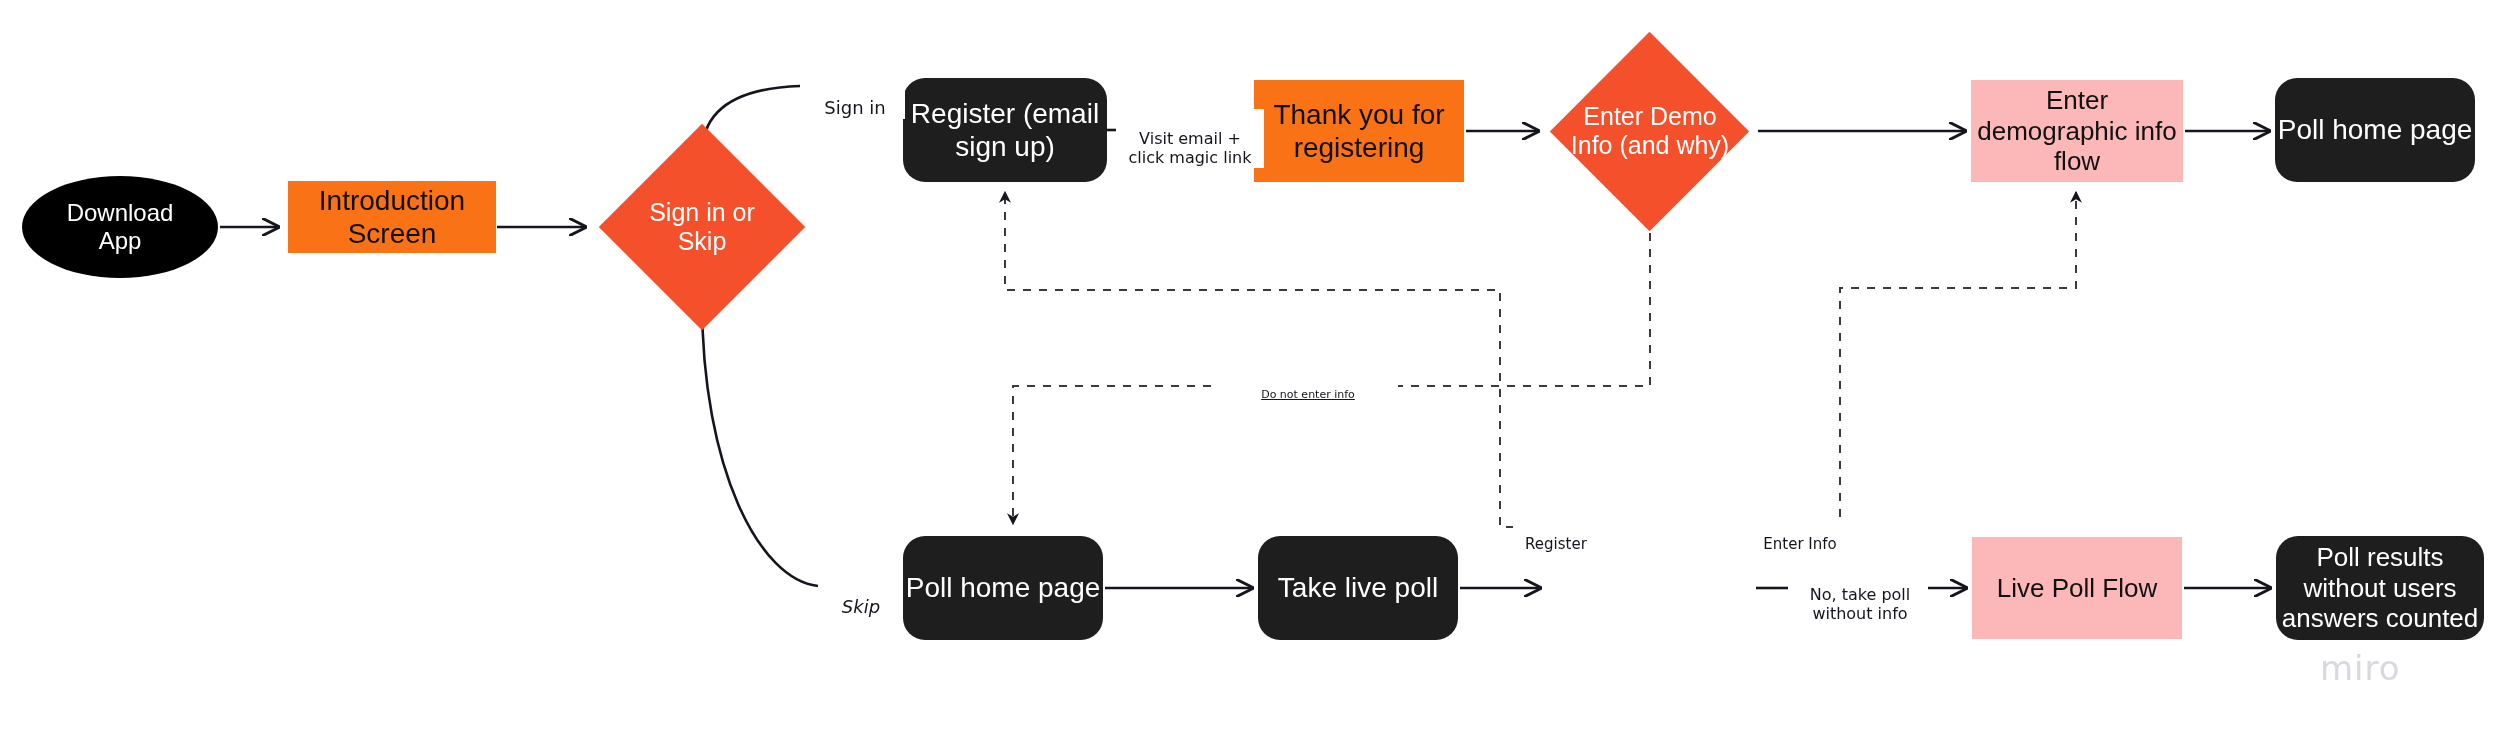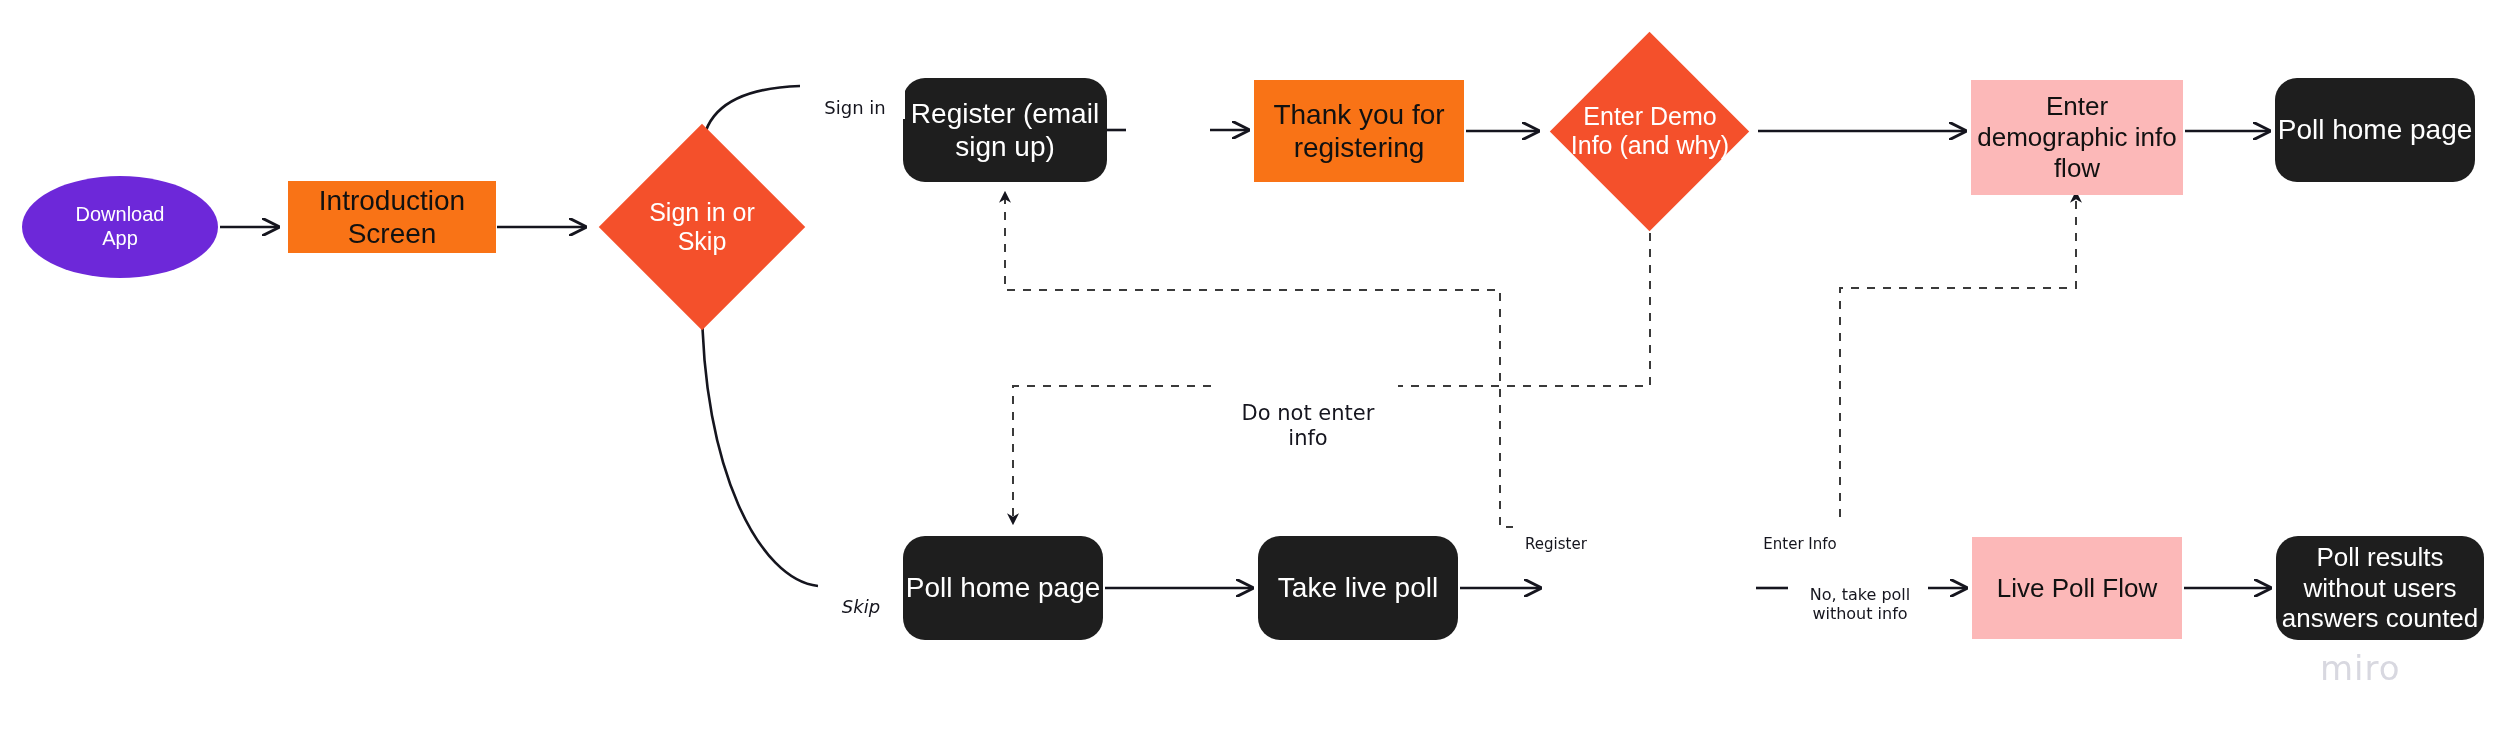--- a/index.html
+++ b/index.html
@@ -35,24 +35,24 @@
     line-height: 1.18;
     z-index: 2;
   }
   .node-terminator {
     background: #1e1e1e;
     color: #ffffff;
     border-radius: 22px;
     font-size: 28px;
   }
   .node-ellipse {
-    background: #6d28d9;
+    background: #000000;
     color: #ffffff;
     border-radius: 50%;
-    font-size: 20px;
+    font-size: 24px;
   }
   .node-process-yellow {
     background: #f97316;
     color: #111111;
     font-size: 28px;
   }
   .node-process-pink {
     background: #fcb8b8;
     color: #111111;
     font-size: 26px;
@@ -184,21 +184,21 @@
     <span style="white-space:pre-line">Thank you for
 registering</span>
   </div>
 
   <div class="node node-decision" style="left:1544px; top:31px; width:212px; height:200px;">
     <div class="diamond-shape" style="width:141px;height:141px;left:35px;top:30px;"></div>
     <span class="diamond-label" style="white-space:pre-line; width:100%;">Enter Demo
 Info (and why)</span>
   </div>
 
-  <div class="node node-process-pink" style="left:1971px; top:80px; width:212px; height:115px;">
+  <div class="node node-process-pink" style="left:1971px; top:80px; width:212px; height:102px;">
     <span style="white-space:pre-line">Enter
 demographic info
 flow</span>
   </div>
 
   <div class="node node-terminator" style="left:2275px; top:78px; width:200px; height:104px;">
     <span style="white-space:pre-line">Poll home page</span>
   </div>
 
   <div class="node node-terminator" style="left:903px; top:536px; width:200px; height:104px;">
@@ -221,22 +221,26 @@
   </div>
 
   <div class="edge-label" style="left:805px; top:75px; width:92px; font-size:18px;">
     <span>Sign in</span>
   </div>
 
   <div class="edge-label lbl-italic" style="left:820px; top:574px; width:74px; font-size:18px;">
     <span>Skip</span>
   </div>
 
-
-  <div class="edge-label" style="left:1218px; top:375px; width:172px; font-size:21px;">
+  <div class="edge-label" style="left:1116px; top:109px; width:140px; font-size:16px;">
+    <span>Visit email +
+click magic link</span>
+  </div>
+
+  <div class="edge-label" style="left:1218px; top:375px; width:172px; font-size:11px;text-decoration:underline;">
     <span>Do not enter info</span>
   </div>
 
   <div class="edge-label" style="left:1513px; top:517px; width:78px; font-size:15px;">
     <span>Register</span>
   </div>
 
   <div class="edge-label" style="left:1750px; top:517px; width:92px; font-size:15px;">
     <span>Enter Info</span>
   </div>

